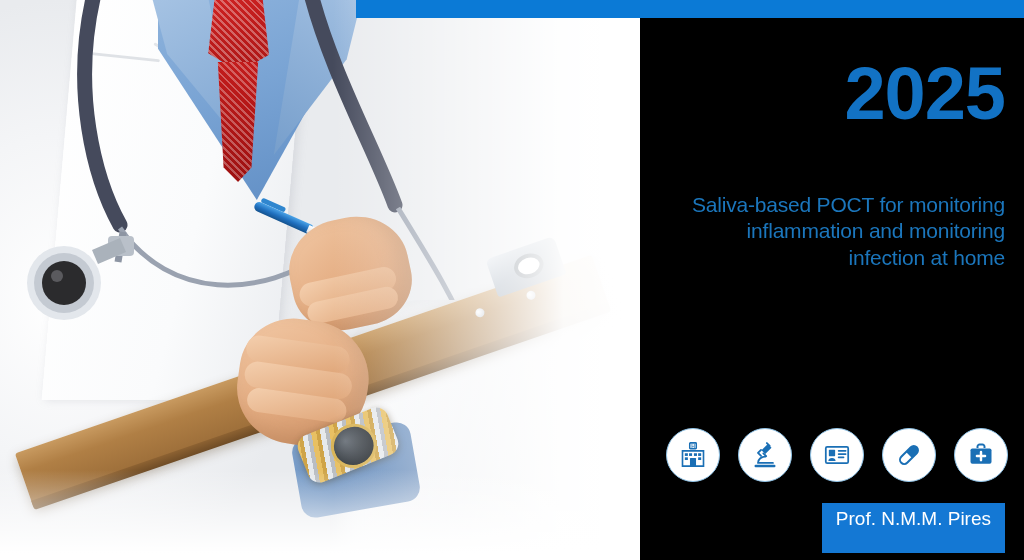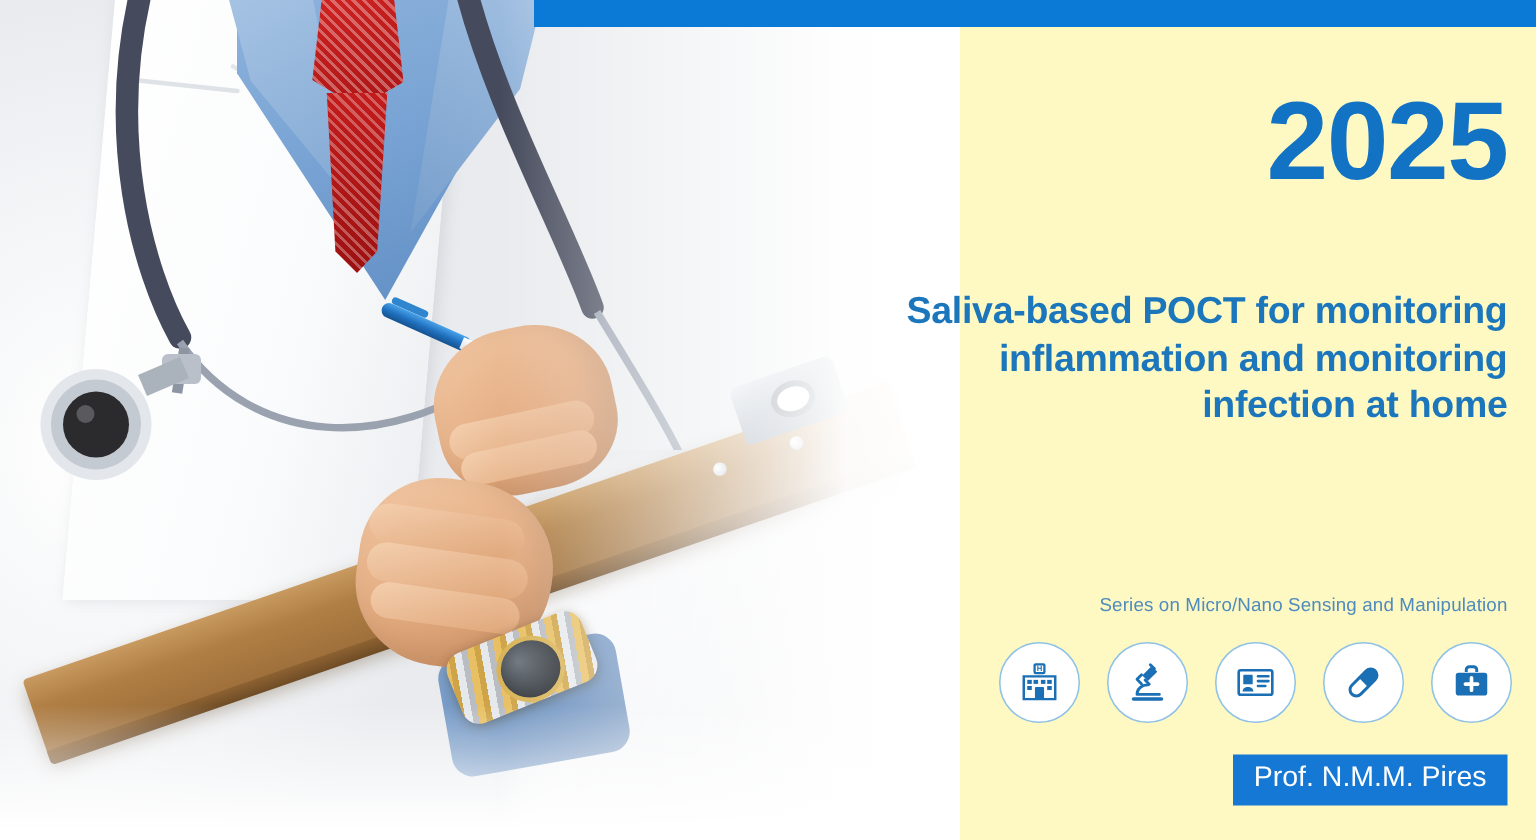--- a/index.html
+++ b/index.html
@@ -7,21 +7,21 @@
     padding: 0;
     background: #ffffff;
   }
   body {
     font-family: "Liberation Sans", sans-serif;
   }
   #slide {
     position: relative;
     width: 1024px;
     height: 560px;
-    background: #fef9c3;
+    background: #000000;
     overflow: hidden;
   }
 
   
   .top-bar {
     position: absolute;
     top: 0;
     left: 356px;
     width: 668px;
     height: 18px;
@@ -346,22 +346,22 @@
     font-weight: bold;
     color: #1272c4;
     letter-spacing: -1px;
     line-height: 1;
   }
   .title {
     position: absolute;
     right: 19px;
     top: 192px;
     width: 460px;
-    font-size: 25px;
-    font-weight: bold;
+    font-size: 21px;
+    font-weight: normal;
     color: #1b76bc;
     line-height: 1.26;
     letter-spacing: -0.2px;
   }
   .series {
     position: absolute;
     right: 19px;
     top: 396px;
     font-size: 12.5px;
     color: #4f8bbd;
@@ -394,21 +394,21 @@
   }
 
   
   .author-badge {
     position: absolute;
     right: 19px;
     top: 503px;
     background: #1478d4;
     color: #ffffff;
     font-size: 19px;
-    padding: 4px 14px 6px 14px;
+    padding: 4px 14px 22px 14px;
     line-height: 1.25;
     white-space: nowrap;
   }
 </style>
 </head>
 <body>
 
 <div id="slide">
 
   <div class="top-bar"></div>
@@ -483,21 +483,20 @@
   <div class="content">
 
     <div class="year">2025</div>
 
     <div class="title">
       <div>Saliva-based POCT for monitoring</div>
       <div>inflammation and monitoring</div>
       <div>infection at home</div>
     </div>
 
-    <div class="series">Series on Micro/Nano Sensing and Manipulation</div>
 
     <div class="icon-row">
 
       <div class="icon-circle">
         <svg viewBox="0 0 24 24" fill="#1a6fb5">
           <rect x="9.2" y="1.6" width="5.6" height="5" rx="0.6" fill="none" stroke="#1a6fb5" stroke-width="1.3"></rect>
           <text x="12" y="5.7" font-size="4.4" font-family="Liberation Sans, sans-serif" font-weight="bold" text-anchor="middle" fill="#1a6fb5">H</text>
           <path d="M3 8.5h18v13H3z" fill="none" stroke="#1a6fb5" stroke-width="1.4"></path>
           <rect x="5" y="10.5" width="2.6" height="2.3"></rect>
           <rect x="8.6" y="10.5" width="2.6" height="2.3"></rect>

